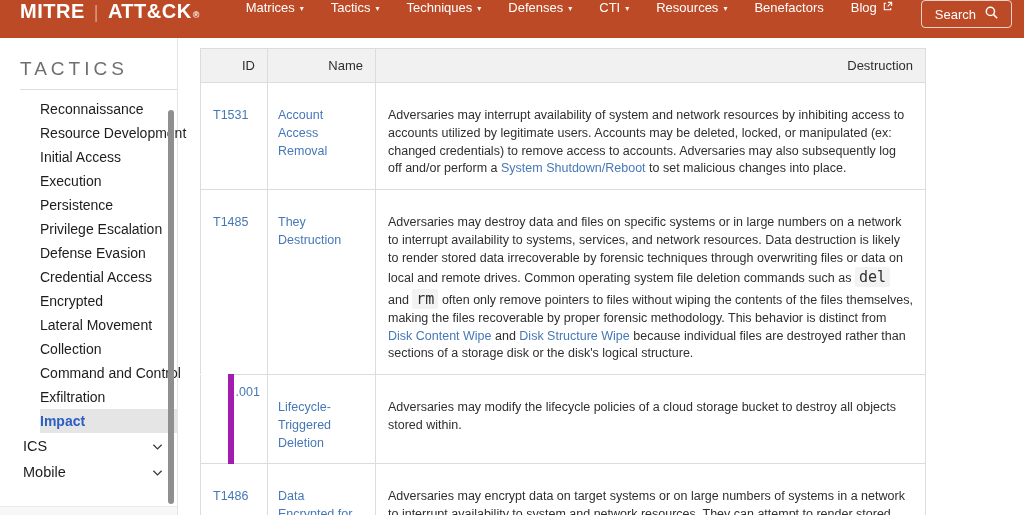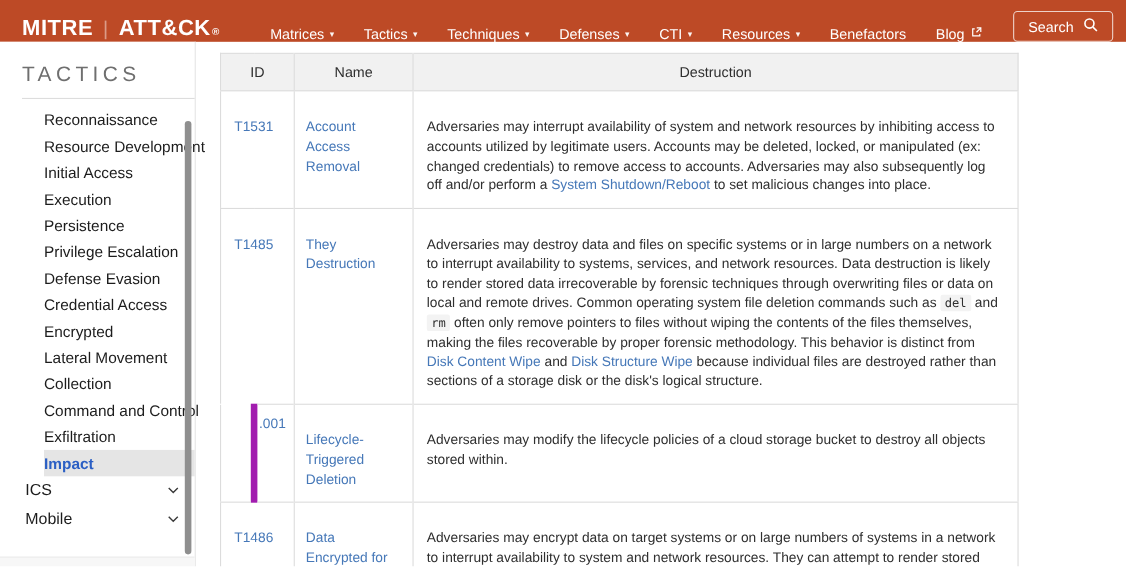--- a/index.html
+++ b/index.html
@@ -1,21 +1,21 @@
 <!DOCTYPE html>
 <html><head>
 <meta charset="utf-8">
 <style>
   * { margin:0; padding:0; box-sizing:border-box; }
   html,body { width:1024px; height:515px; overflow:hidden; background:#fff;
     font-family:"Liberation Sans", sans-serif; }
 
   
-  .header { height:38px; background:#bd4a26; display:flex; align-items:flex-end;
-    padding:12px 12px 0 20px; color:#fff; }
+  .header { height:38px; background:#bd4a26; display:flex; align-items:flex-start;
+    padding:0 12px 0 20px; color:#fff; }
   .logo { display:flex; align-items:baseline; font-weight:bold; font-size:20px;
     letter-spacing:.5px; white-space:nowrap; }
   .logo .divider { font-weight:300; color:rgba(255,255,255,.45); margin:0 9px; font-size:18px; }
   .logo sup { font-size:9px; margin-left:1px; }
   .nav { margin-left:auto; display:flex; align-items:center; gap:27px; }
   .nav-item { color:#fff; text-decoration:none; font-size:13px; font-weight:500;
     display:flex; align-items:center; gap:5px; white-space:nowrap; }
   .caret { font-size:8px; line-height:1; position:relative; top:1px; opacity:.95; }
   .ext-icon, .search-icon { display:inline-block; }
   .search-btn { margin-left:28px; display:flex; align-items:center; gap:9px;
@@ -42,32 +42,32 @@
     background:#8f8f8f; border-radius:3px; }
   .hscroll-track { position:absolute; bottom:0; left:0; right:0; height:9px;
     background:#f7f7f7; border-top:1px solid #ececec; }
 
   
   .table-wrap { margin:10px 0 0 22px; }
   table { width:725px; border-collapse:collapse; table-layout:fixed;
     border:1px solid #dcdcdc; }
   col.c-id-a { width:30px; } col.c-id-b { width:37px; }
   col.c-name { width:108px; } col.c-desc { width:550px; }
-  th { background:#f1f1f1; text-align:center; font-weight:400; color:#2f2f2f;
+  th { background:#f1f1f1; text-align:right; font-weight:400; color:#2f2f2f;
     font-size:13px; padding:9px 12px; border-bottom:1px solid #dcdcdc; }
   td { vertical-align:top; font-size:12.5px; line-height:1.42; color:#2f2f2f;
     padding:24px 12px 11px; border-top:1px solid #dcdcdc; }
   td.cell-name, td.cell-desc { border-left:1px solid #dcdcdc; }
   td.cell-id-sub { border-left:6px solid #a21caf; text-align:center; padding:9px 8px 11px 2px; }
   td.cell-id-spacer { border-top:1px solid transparent; }
   td.cell-name { padding-left:10px; }
   a.t-link { color:#4678b8; text-decoration:none; }
   a.desc-link { color:#4678b8; text-decoration:none; }
   code.inline-code { font-family:"DejaVu Sans Mono","Liberation Mono",monospace;
-    font-size:11px; background:#f3f3f3; color:#2f2f2f; padding:1px 4px; border-radius:2px; }
+    font-size:15px; background:#f3f3f3; color:#2f2f2f; padding:1px 4px; border-radius:2px; }
 </style>
 </head>
 <body>
 
 <div class="header">
   <div class="logo">
     <span>MITRE</span>
     <span class="divider">|</span>
     <span>ATT&amp;CK</span>
     <sup>®</sup>

